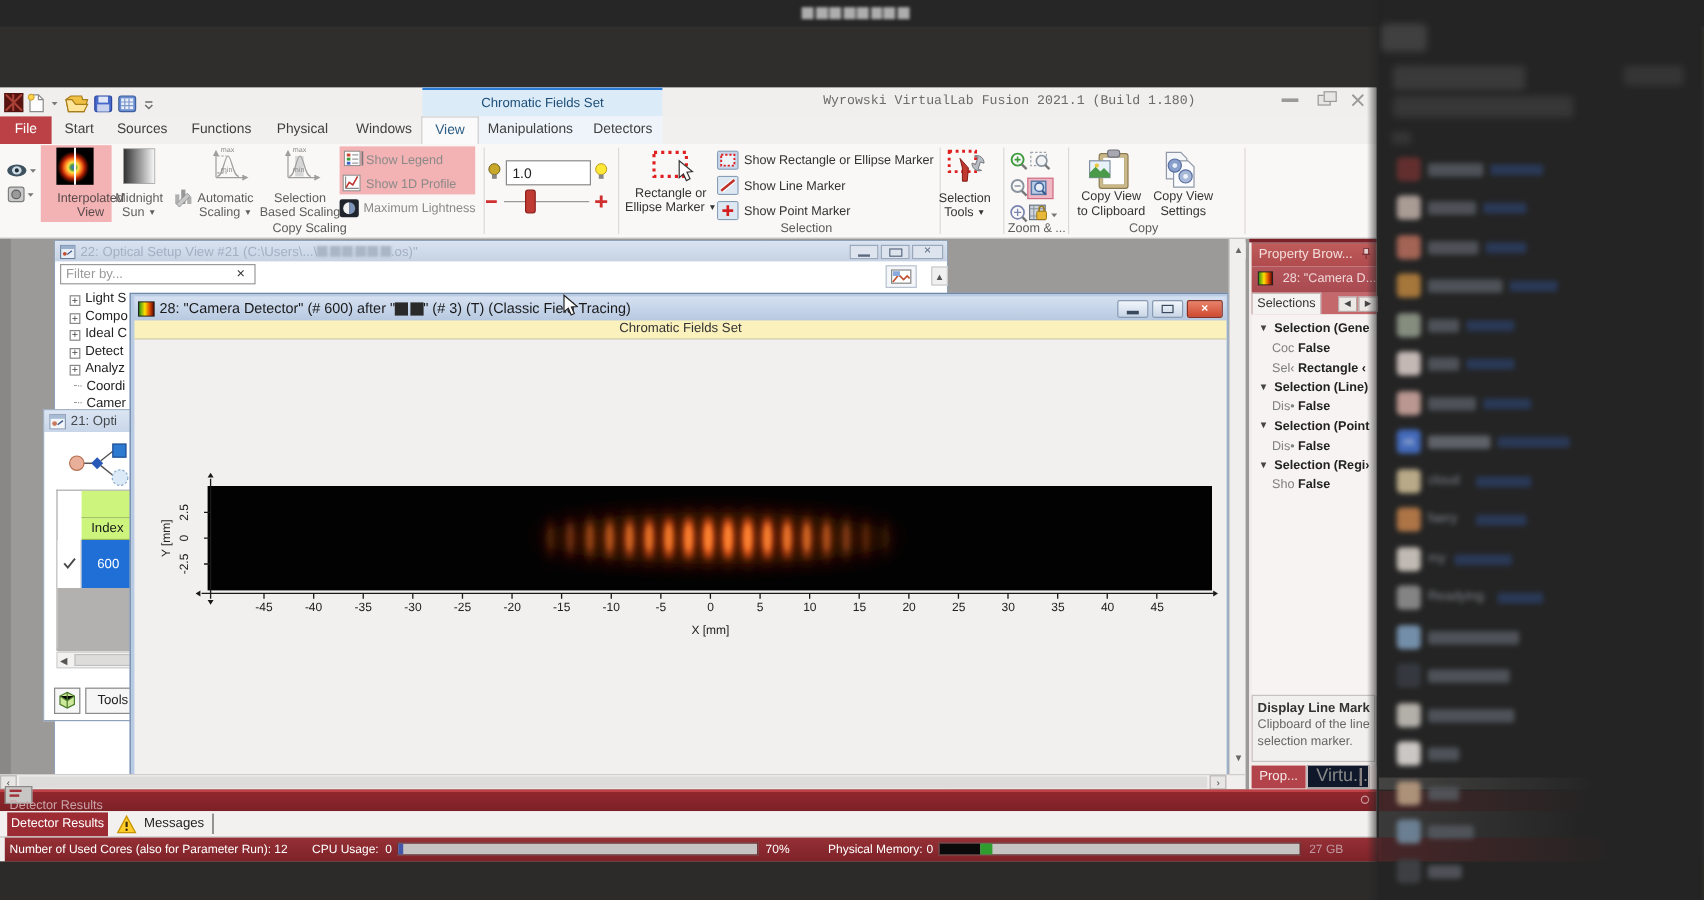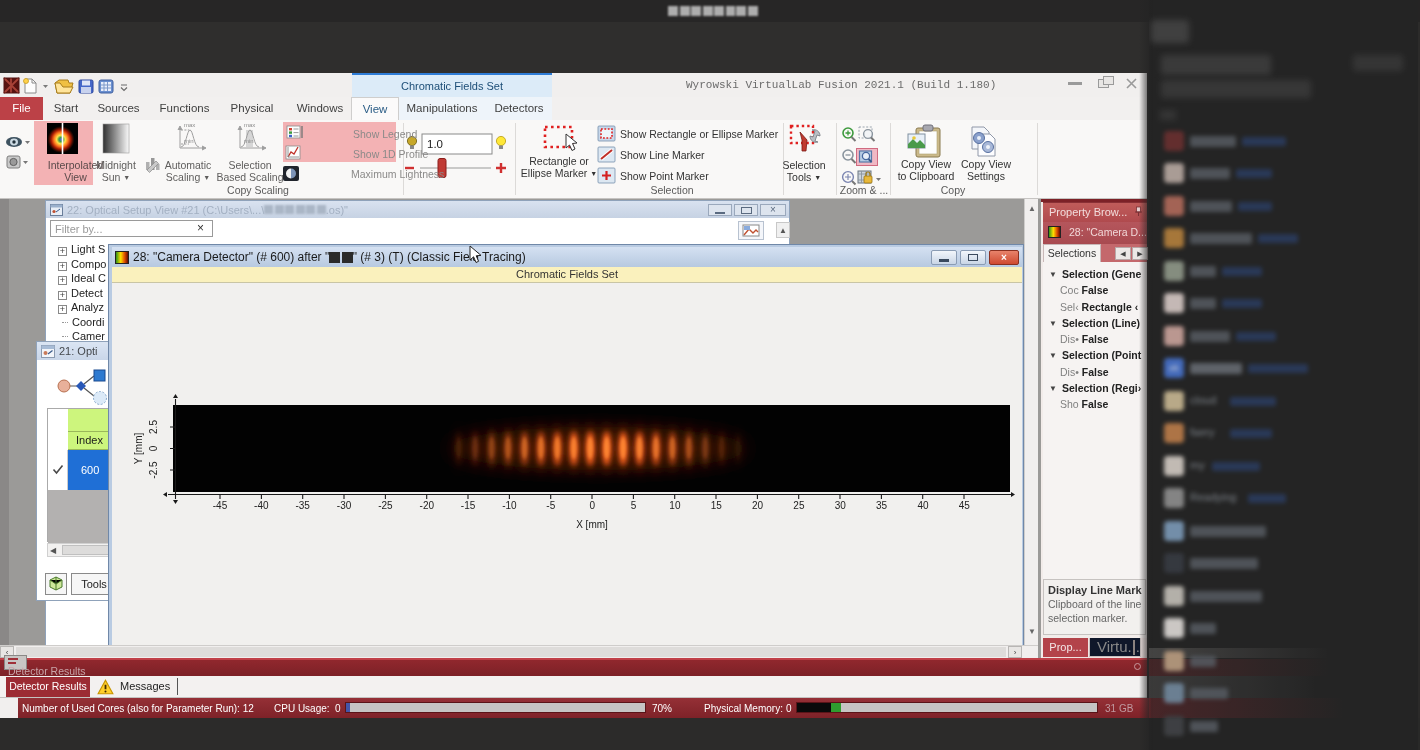--- a/index.html
+++ b/index.html
@@ -20,30 +20,30 @@
 #tabrow{left:0;top:24px;width:1147px;height:23px;background:#f2f0ef;}
 #tabrow .ctxbg{left:352px;top:0;width:200px;height:23px;background:#eef4fa;}
 .mtab{position:absolute;top:0;height:23px;font-size:11.5px;color:#3f3f3f;line-height:22px;text-align:center;}
 #filetab{left:0px;width:43px;background:#bc4147;color:#fff;}
 #viewtab{left:351px;width:48px;background:#fbfafa;border:1px solid #cfcecd;border-bottom:none;color:#2b5d86;}
 
 #ribbon{left:0;top:47px;width:1147px;height:79px;background:#f9f8f7;border-bottom:1px solid #c6c4c2;}
 .glabel{position:absolute;top:64px;font-size:10.5px;color:#5a5a5a;width:120px;text-align:center;}
 .rbtext{position:absolute;font-size:10.5px;color:#5f5e5d;text-align:center;line-height:12px;}
 .rbdark{color:#333;}
-.gray{color:#8b8a89;margin-left:48px;}
+.gray{color:#8b8a89;}
 
 #mdi{left:0;top:126px;width:1041px;height:459px;background:#9b9a98;overflow:hidden;}
 .win{position:absolute;background:#fff;}
 
 #pb{left:1041px;top:129px;width:106px;height:456px;background:#f2ecea;}
 
 #detstrip{left:0;top:585px;width:1147px;height:18px;background:linear-gradient(#93282e,#7c2127);}
 #dtabs{left:0;top:603px;width:1147px;height:22px;background:#f3f1f0;}
-#statusbar{left:18px;top:625px;width:1166px;height:20px;background:linear-gradient(#953036,#7e2228);color:#fff;font-size:10px;}
+#statusbar{left:4px;top:625px;width:1166px;height:20px;background:linear-gradient(#953036,#7e2228);color:#fff;font-size:10px;}
 
 #botband{left:0;top:718px;width:1420px;height:32px;background:#2c2b2a;}
 
 #sidebar{left:1139px;top:0;width:281px;height:750px;}
 #sidebar .fade{left:0;top:0;width:14px;height:750px;background:linear-gradient(90deg,rgba(36,36,36,0),rgba(36,36,36,1));}
 #sidebar .body{left:12px;top:0;width:267px;height:750px;background:#262626;}
 .prow{position:absolute;left:8px;width:260px;height:24px;}
 .pav{position:absolute;left:7px;top:0;width:20px;height:20px;border-radius:4px;}
 .pname{position:absolute;left:33px;top:5px;height:11px;border-radius:2px;opacity:.85;}
 .ptag{position:absolute;top:6px;height:9px;border-radius:2px;background:#2c3e62;}
@@ -621,21 +621,21 @@
       <div style="position:absolute;left:327px;top:4px;width:301px;height:11px;background:#c6c4c3;border:1px solid #5a1418;">
           <span style="position:absolute;left:0;top:0;width:4px;height:9px;background:#4456a8;"></span>
         </div>
       <span style="position:absolute;left:634px;top:5px;">70%</span>
       <span style="position:absolute;left:686px;top:5px;">Physical Memory:</span>
       <span style="position:absolute;left:768px;top:5px;">0</span>
       <div style="position:absolute;left:778px;top:4px;width:302px;height:11px;background:#c6c4c3;border:1px solid #5a1418;">
           <span style="position:absolute;left:0;top:0;width:34px;height:9px;background:#0a0a0a;"></span>
           <span style="position:absolute;left:34px;top:0;width:10px;height:9px;background:#2f9e2f;"></span>
         </div>
-      <span style="position:absolute;left:1087px;top:5px;color:#c09aa0;">31 GB</span>
+      <span style="position:absolute;left:1087px;top:5px;color:#c09aa0;">27 GB</span>
     </div>
   </div>
   <div class="abs" id="botband"></div>
   <div class="abs" id="sidebar">
     <div class="abs body"></div>
     <div class="abs fade"></div>
     <div class="abs" style="left:10px;top:0;width:271px;height:750px;overflow:hidden;">
       <div class="abs" style="left:0;top:648px;width:240px;height:10px;background:linear-gradient(90deg,rgba(190,186,182,.25),rgba(190,186,182,0) 75%);"></div>
       <div class="abs" style="left:0;top:659px;width:240px;height:17px;background:linear-gradient(90deg,rgba(150,45,50,.32),rgba(150,45,50,0) 75%);"></div>
       <div class="abs" style="left:0;top:676px;width:240px;height:22px;background:linear-gradient(90deg,rgba(220,215,212,.15),rgba(220,215,212,0) 70%);"></div>

